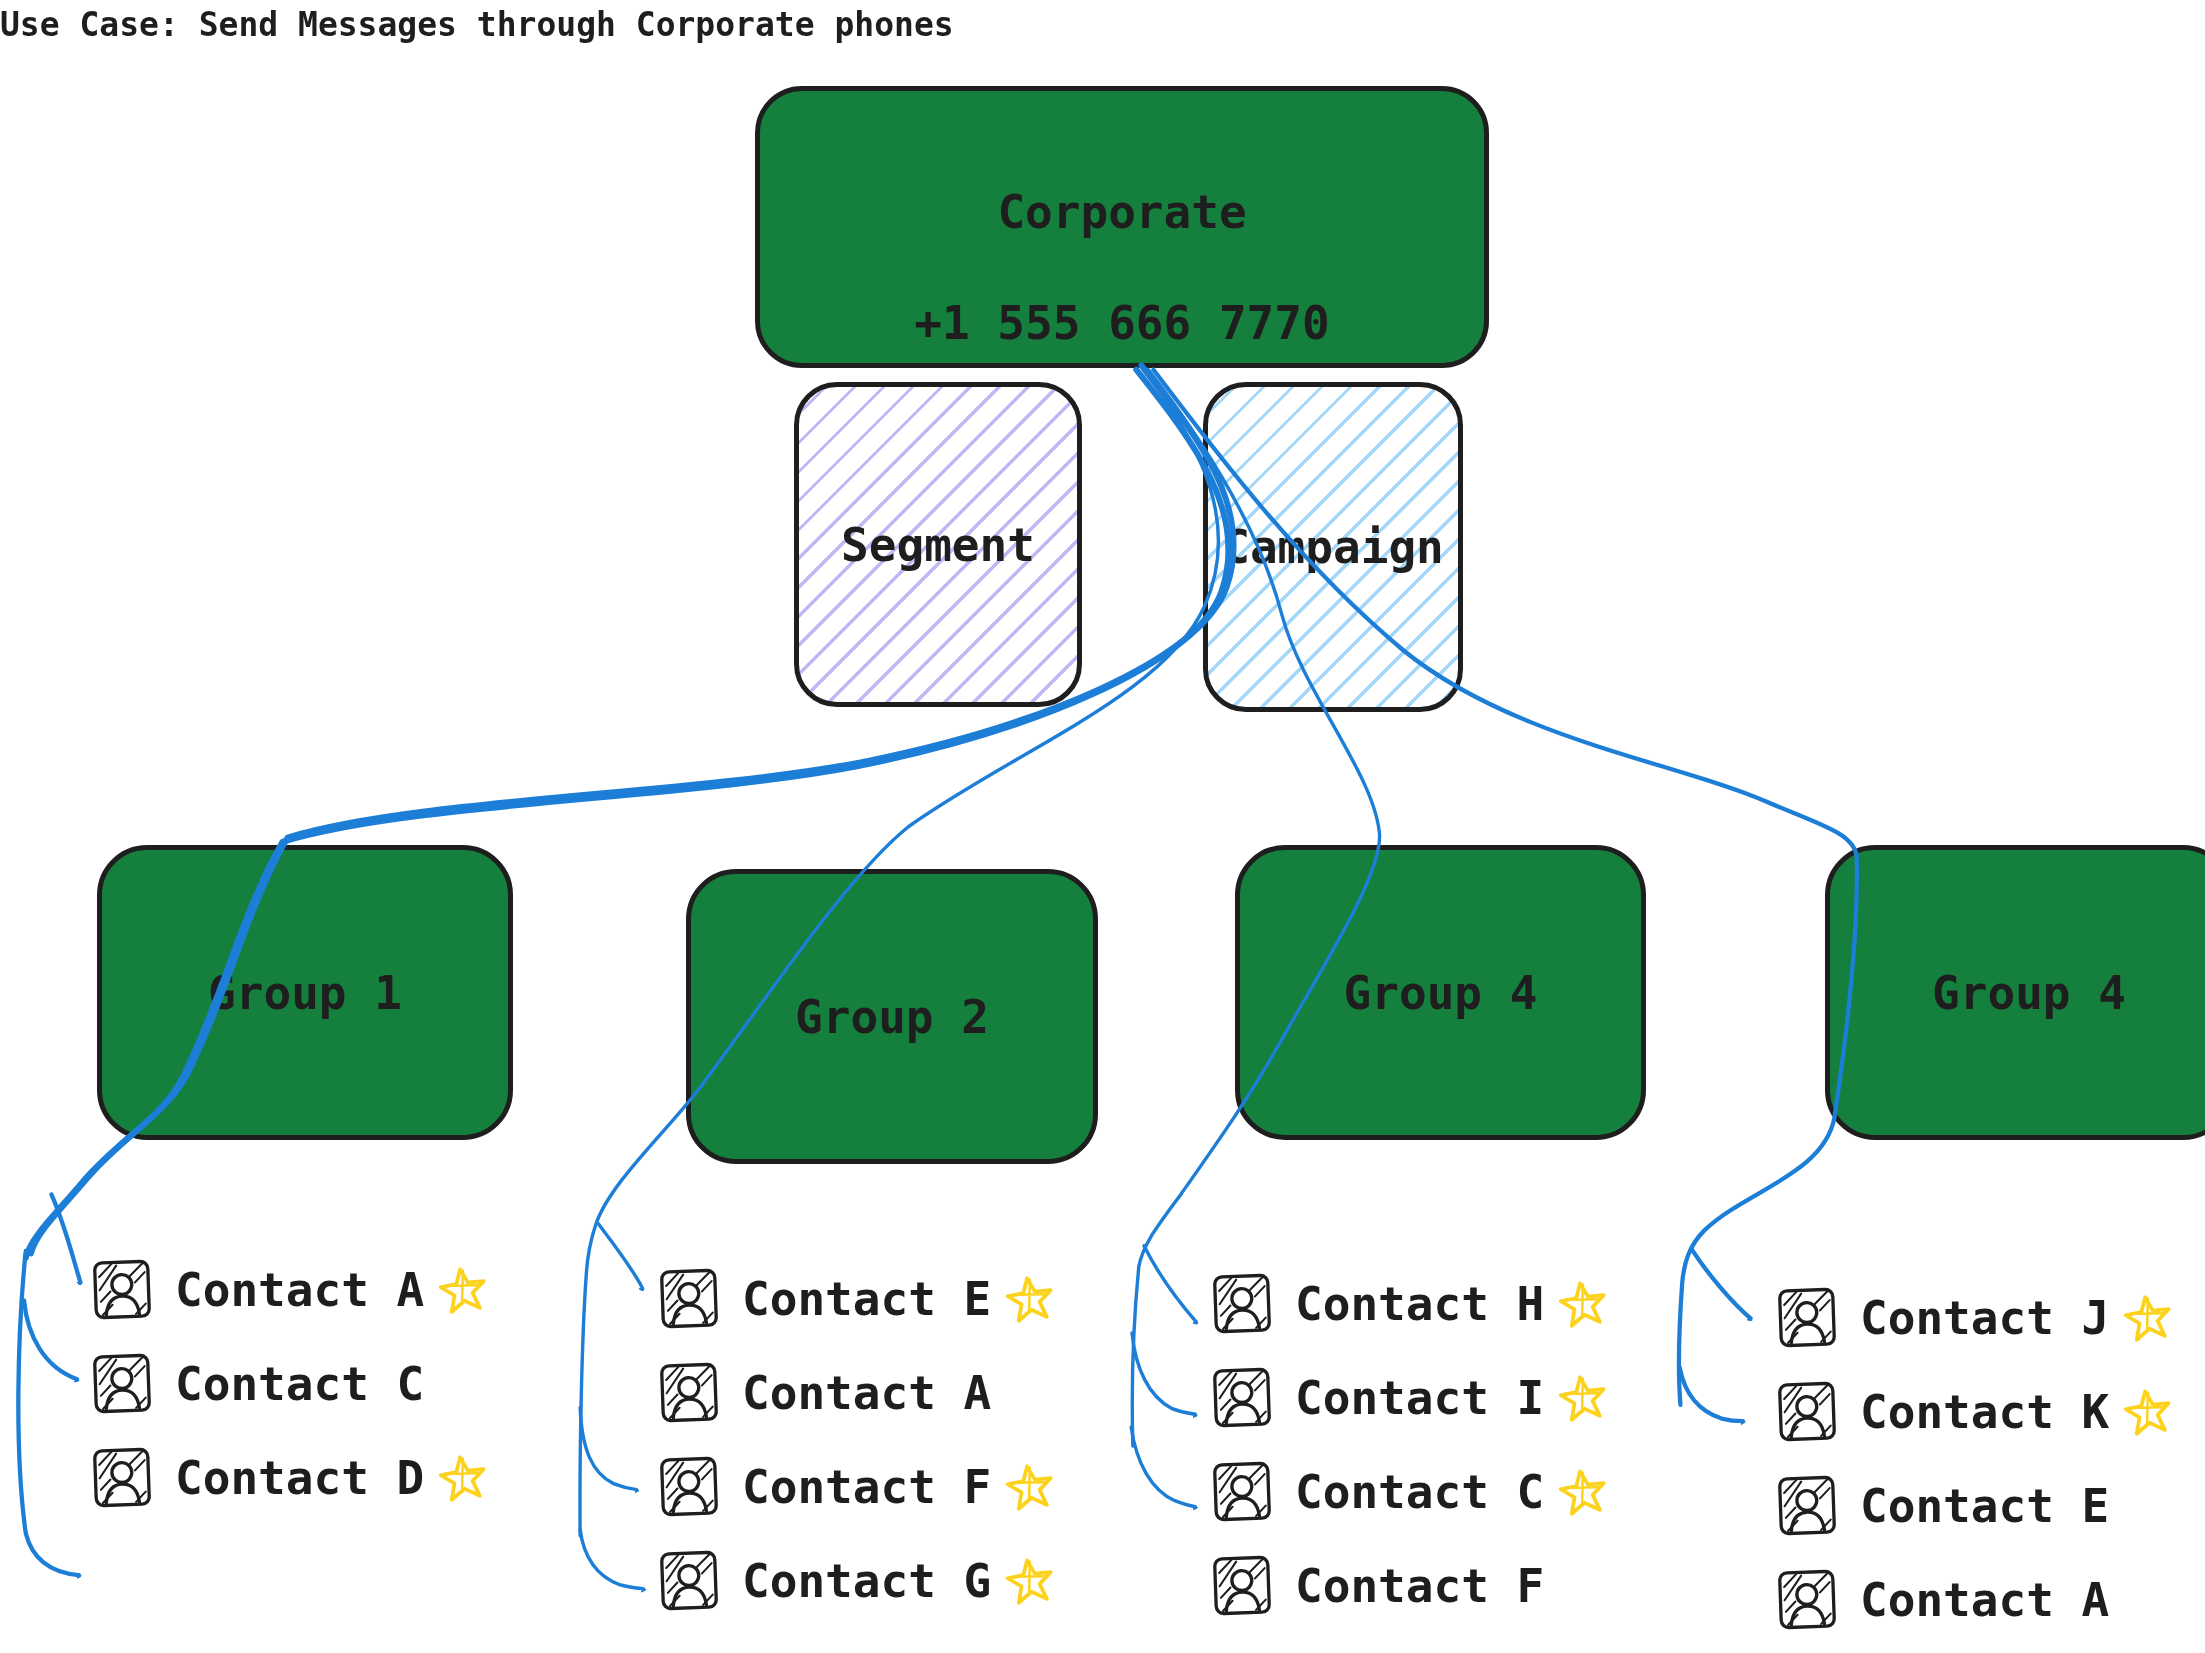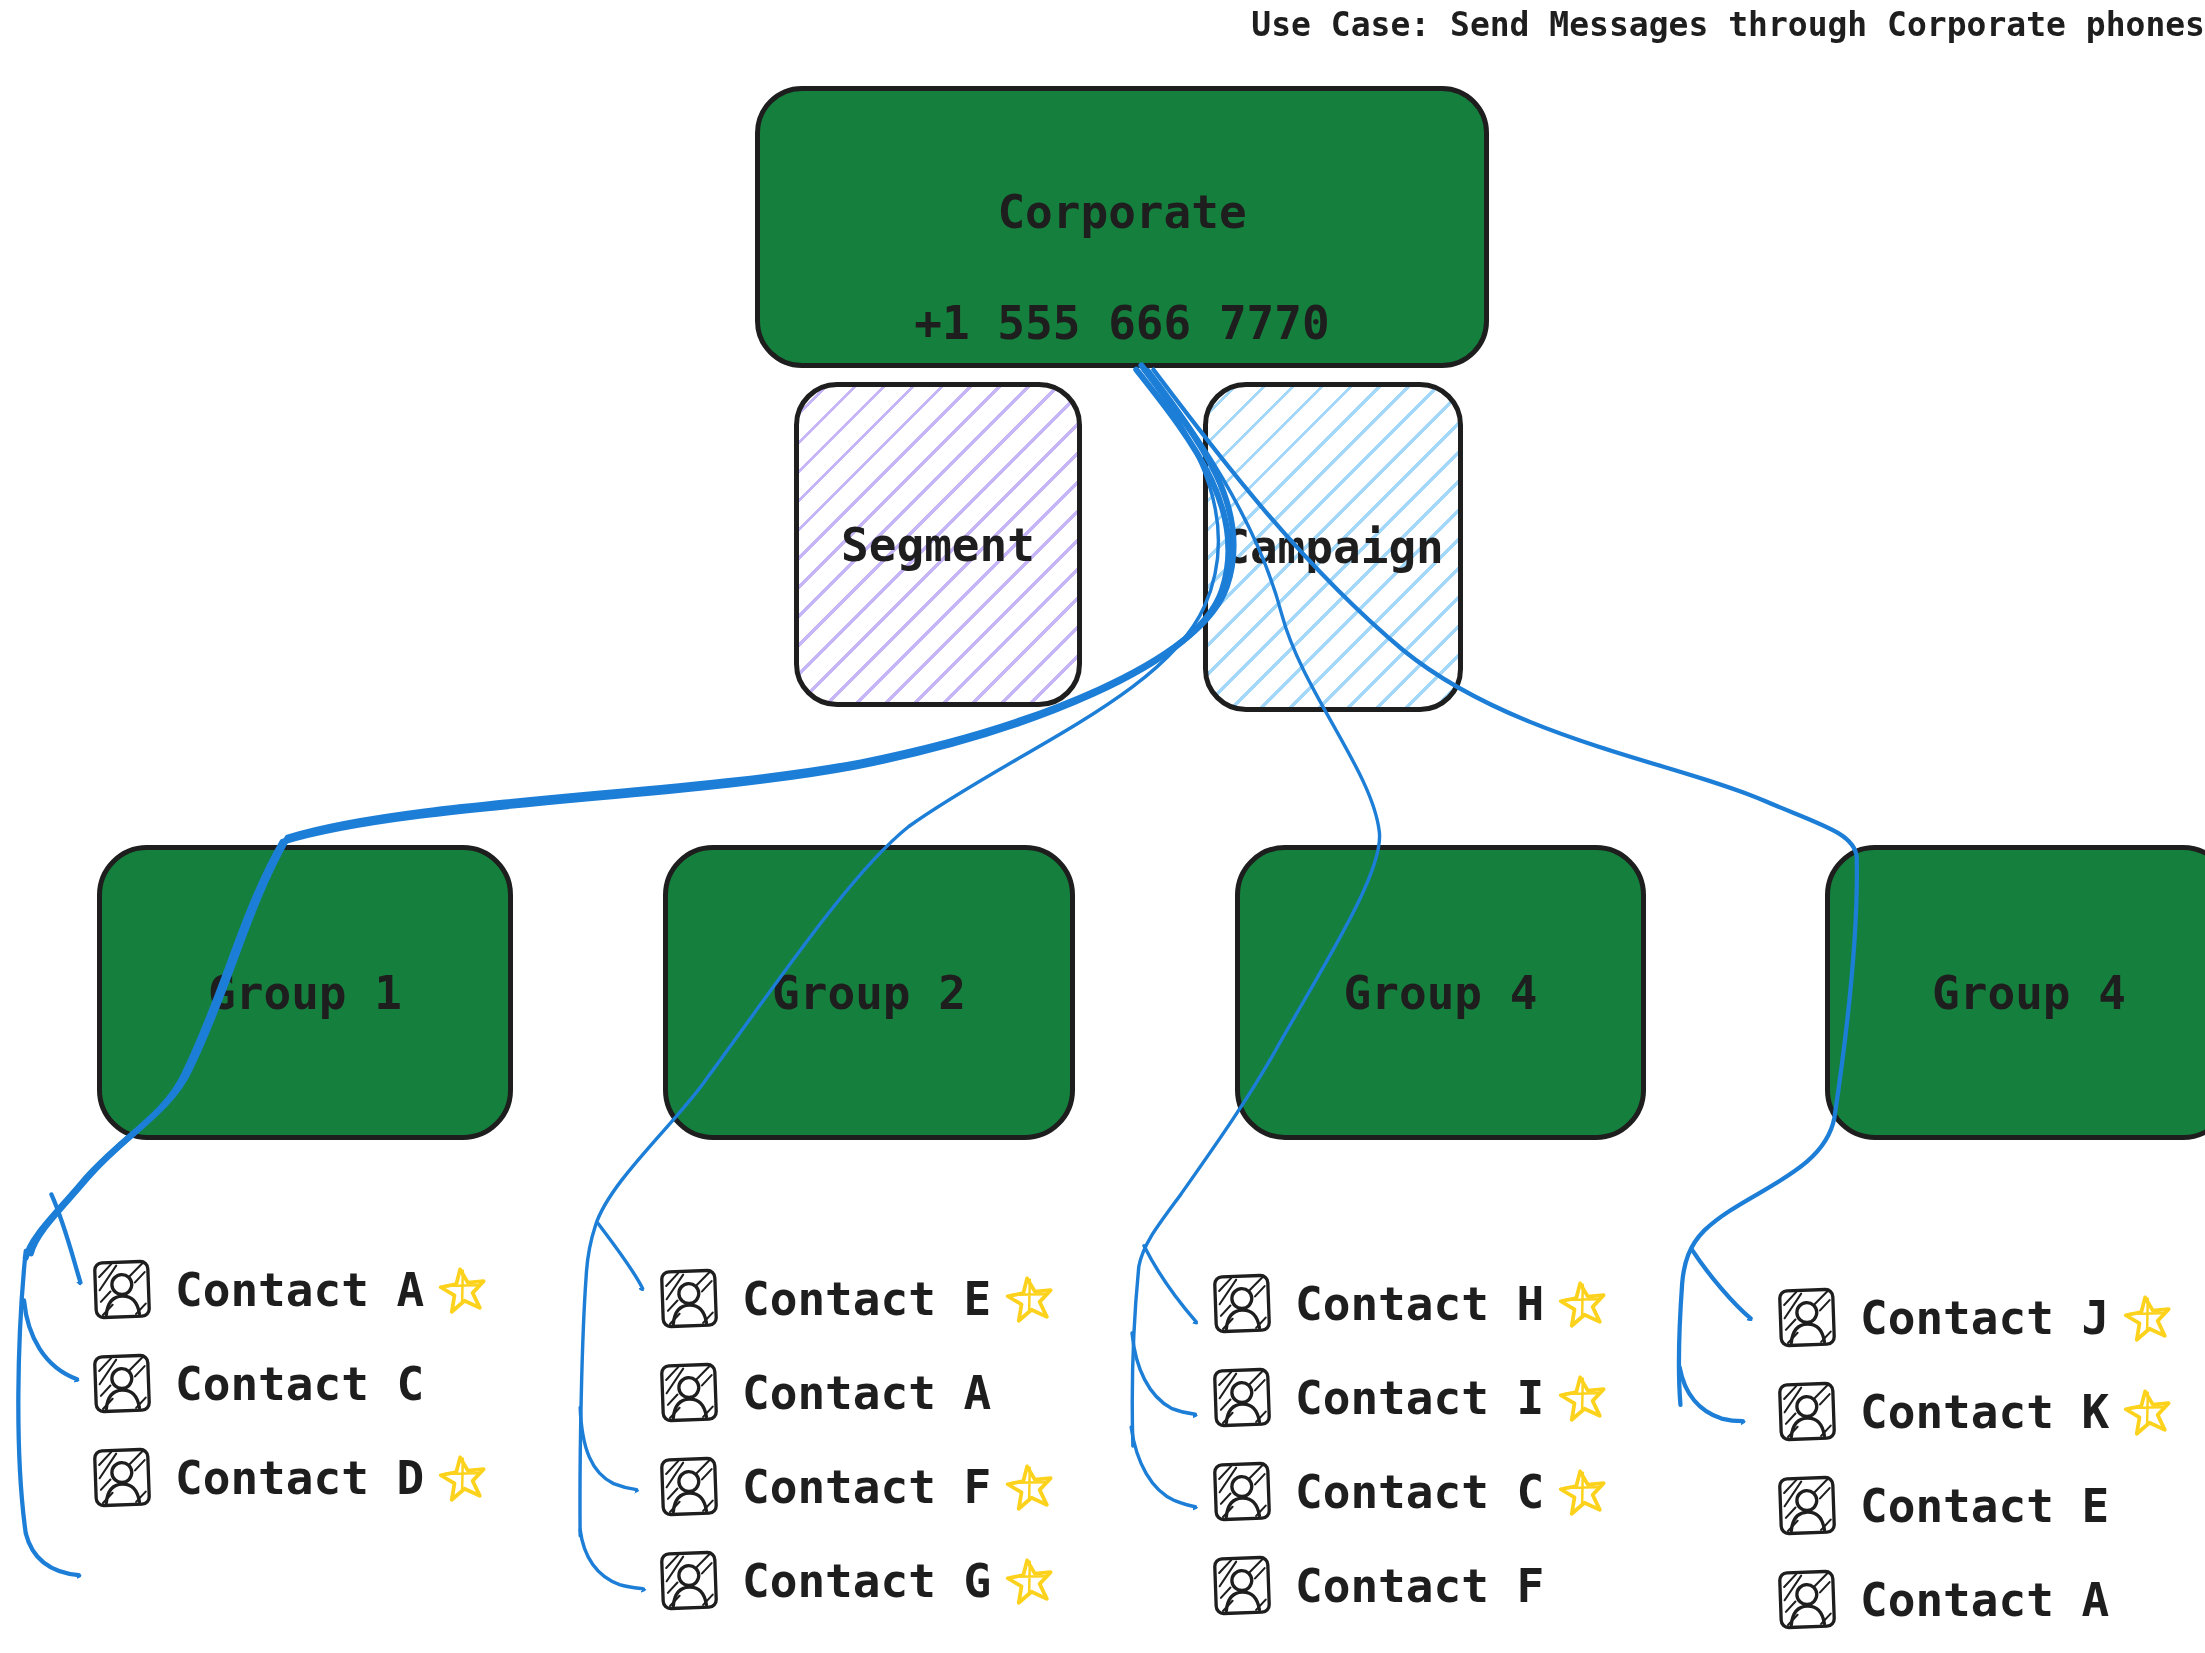--- a/index.html
+++ b/index.html
@@ -6,38 +6,38 @@
     --arrow:#1c7ed6; --ink:#1e1e1e; --star:#fcd21c;
     --segment-hatch:#c7b6f7; --campaign-hatch:#a4d8fb;
   }
   html,body{margin:0;padding:0;background:#ffffff;}
   .canvas{
     position:relative; width:2205px; height:1653px; overflow:hidden;
     background:#ffffff; font-family:"DejaVu Sans Mono","Liberation Mono",monospace;
     color:var(--ink);
   }
   .title{
-    position:absolute; left:0; right:0; top:5.1px; text-align:right;
+    position:absolute; left:0; right:0; top:5.1px; text-align:left;
     font-size:33px; font-weight:bold; letter-spacing:0px;
   }
   .box{
     position:absolute; border:5.1px solid var(--ink); background:#15803d;
     box-sizing:border-box; display:flex; align-items:center; justify-content:center;
   }
   .box .lbl{ font-size:46px; font-weight:bold; }
   .corporate{ left:755px; top:86px; width:734px; height:282px; border-radius:47px; }
   .corporate .lbl{ position:absolute; left:0; right:0; top:94px; text-align:center; }
   .corporate .phone{ position:absolute; left:0; right:0; top:205px; text-align:center;
     font-size:46px; font-weight:bold; }
   .segment{ left:794px; top:382px; width:288px; height:325px; border-radius:43px;
     background:repeating-linear-gradient(135deg, rgba(255,255,255,0) 0 17px, var(--segment-hatch) 17px 20.5px); }
   .campaign{ left:1203px; top:382px; width:260px; height:330px; border-radius:43px;
     background:repeating-linear-gradient(135deg, rgba(255,255,255,0) 0 17px, var(--campaign-hatch) 17px 20.5px); }
   .group{ border-radius:50px; top:845px; height:295px; }
-  .g1{ left:97px; width:416px; } .g2{ left:663px; width:412px; }
+  .g1{ left:97px; width:416px; } .g2{ left:686px; width:412px;margin-top:24px; }
   .g3{ left:1235px; width:411px; } .g4{ left:1781px; width:408px;margin-left:44px; }
   .contacts{ position:absolute; display:flex; flex-direction:column; }
   .c1{ left:91px; top:1258px; } .c2{ left:658px; top:1267px; }
   .c3{ left:1211px; top:1272px; } .c4{ left:1776px; top:1286px; }
   .row{ display:flex; align-items:center; height:63px; margin-bottom:31px; }
   .card{ width:62px; height:63px; flex:0 0 auto; transform:rotate(-2deg); }
   .cname{ font-size:46px; font-weight:bold; margin-left:22px; white-space:nowrap; }
   .star{ width:50px; height:50px; margin-left:13.7px; flex:0 0 auto; transform:rotate(-8deg); }
   .arrows{ position:absolute; left:0; top:0; pointer-events:none; }
   .flow{ fill:none; stroke:var(--arrow); stroke-linecap:round; stroke-linejoin:round; }

